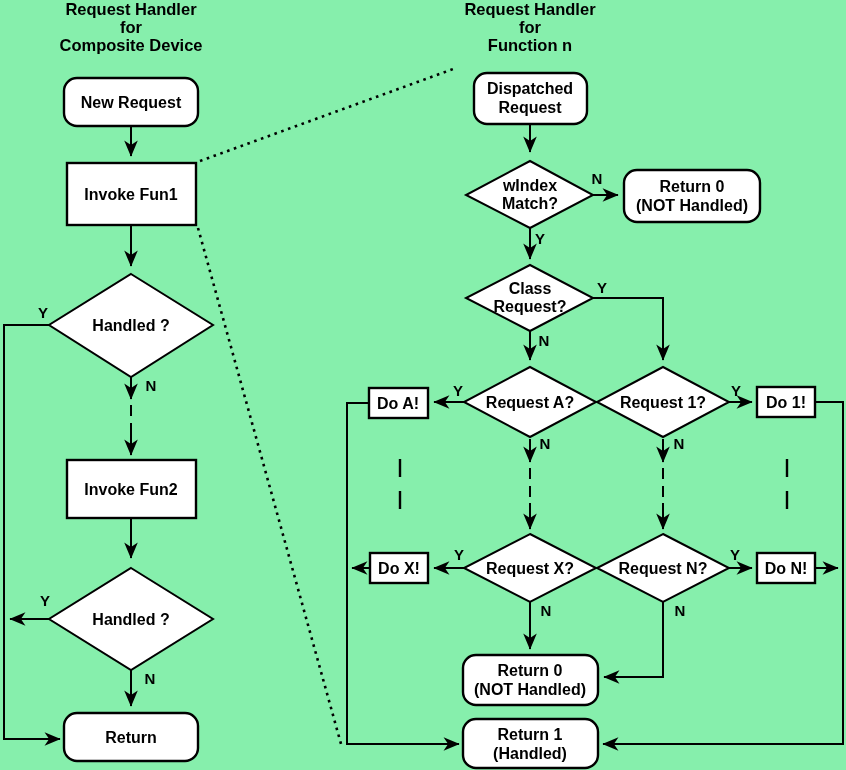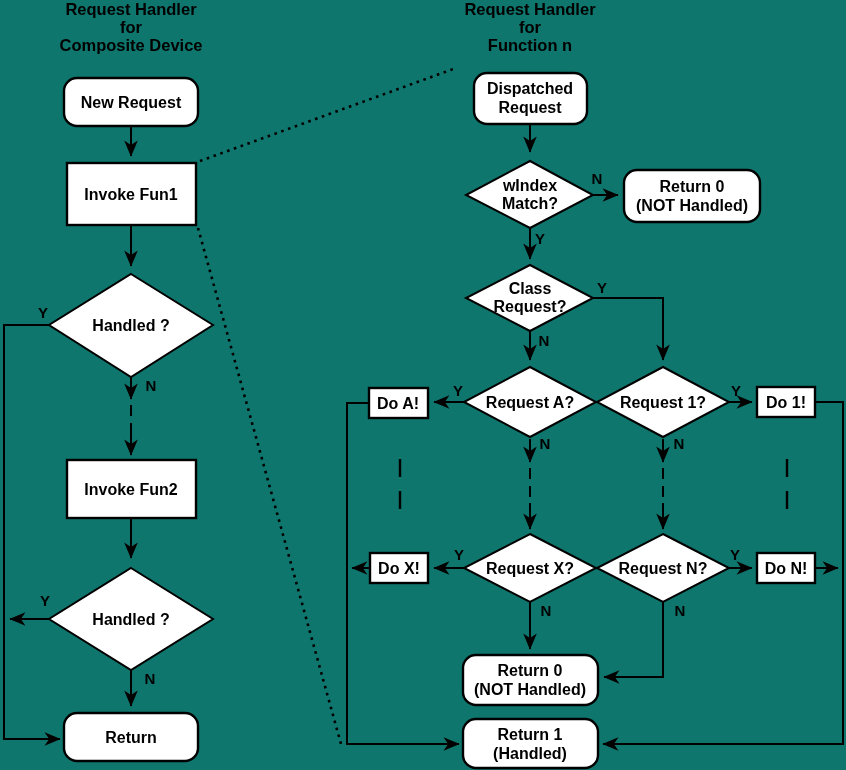--- a/index.html
+++ b/index.html
@@ -1,16 +1,16 @@
 <!DOCTYPE html>
 <html><head>
 <meta charset="utf-8">
 <style>
   html,body{margin:0;padding:0;background:#ffffff;}
-  .canvas{position:relative;width:846px;height:770px;background:#0f766e;overflow:hidden;}
+  .canvas{position:relative;width:846px;height:770px;background:#86efac;overflow:hidden;}
   svg{display:block;}
   .node-label{font-family:"Liberation Sans",sans-serif;font-size:16px;font-weight:600;fill:#000;text-anchor:middle;}
   .title-label{font-family:"Liberation Sans",sans-serif;font-size:16.5px;font-weight:600;fill:#000;text-anchor:middle;}
   .yn-label{font-family:"Liberation Sans",sans-serif;font-size:15px;font-weight:600;fill:#000;text-anchor:middle;}
   .shape{fill:#ffffff;stroke:#000;stroke-width:2.4;}
   .diamond{fill:#ffffff;stroke:#000;stroke-width:2;}
   .edge{fill:none;stroke:#000;stroke-width:2;}
   .edge-dashed{fill:none;stroke:#000;stroke-width:2;stroke-dasharray:11 7;}
   .edge-dotted{fill:none;stroke:#000;stroke-width:2.6;stroke-dasharray:2.6 4.6;}
   .ellipsis{stroke:#000;stroke-width:2.4;}

